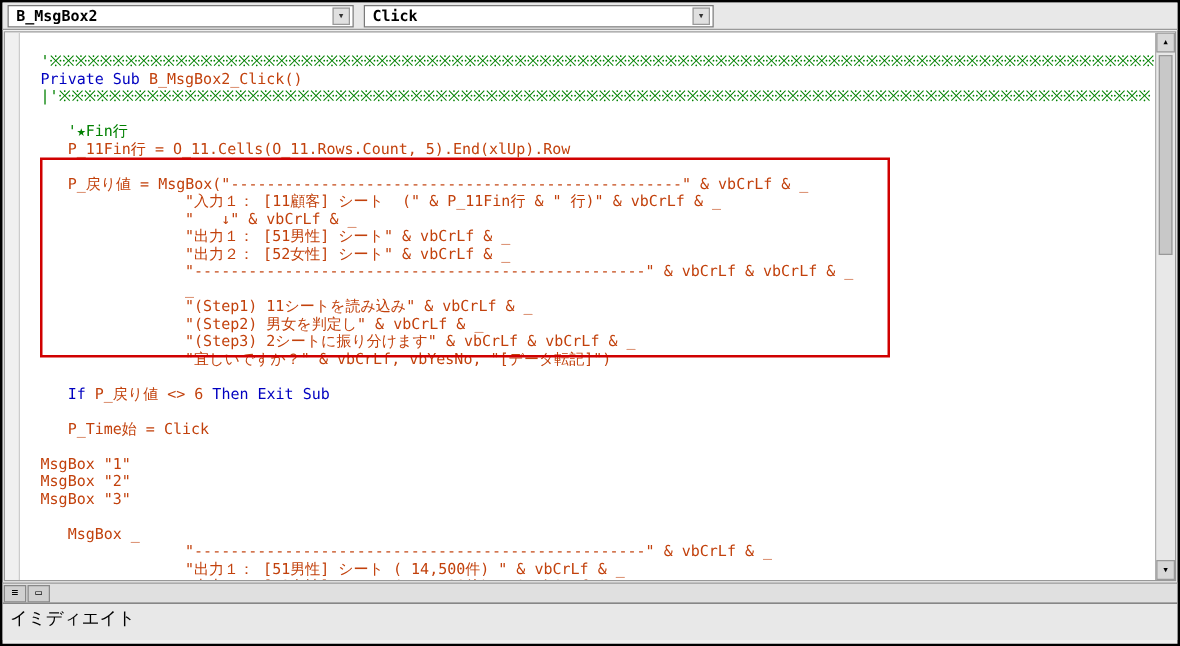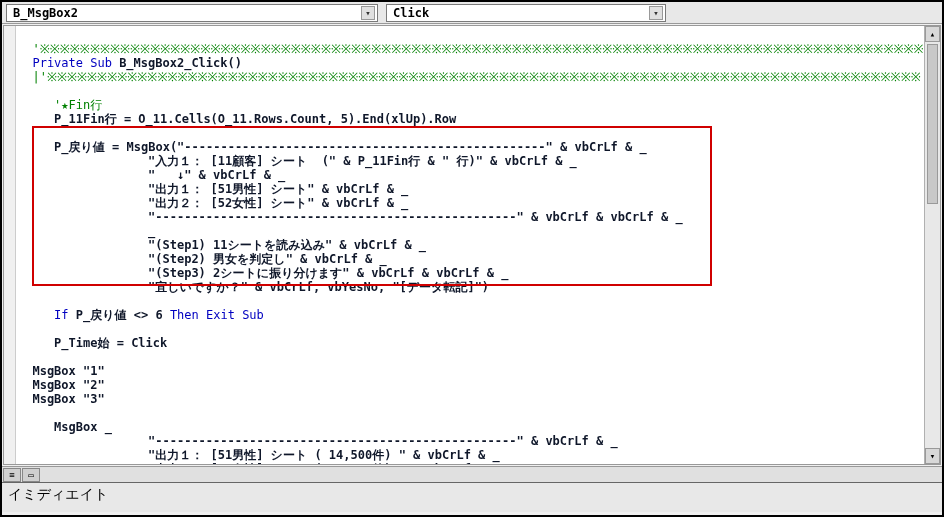--- a/index.html
+++ b/index.html
@@ -24,21 +24,21 @@
     background: #fff;
     border: 1px solid #7a7a7a;
     height: 18px;
     display: flex;
     align-items: center;
     justify-content: space-between;
     padding: 0 2px 0 6px;
     font-weight: bold;
     font-size: 12px;
   }
-  .dropdown.left { width: 372px; }
+  .dropdown.left { width: 277px; }
   .dropdown.right { width: 280px; }
   .dropdown .chev {
     width: 14px;
     height: 14px;
     background: #e0e0e0;
     border: 1px solid #999;
     display: flex;
     align-items: center;
     justify-content: center;
     font-size: 9px;
@@ -121,21 +121,21 @@
   .immediate {
     background: #e8e8e8;
     height: 30px;
     border-top: 1px solid #666;
     padding: 3px 6px;
     font-size: 14px;
   }
   
   .c-green { color: #008000; }
   .c-blue  { color: #0000c0; text-align: right; }
-  .c-black { color: #0f172a; font-weight: bold; }
+  .c-black { color: #c2410c; }
 </style>
 </head>
 <body>
 
 <div class="toolbar">
   <div class="dropdown left">
     <span>B_MsgBox2</span>
     <span class="chev">▾</span>
   </div>
   <div class="dropdown right">

